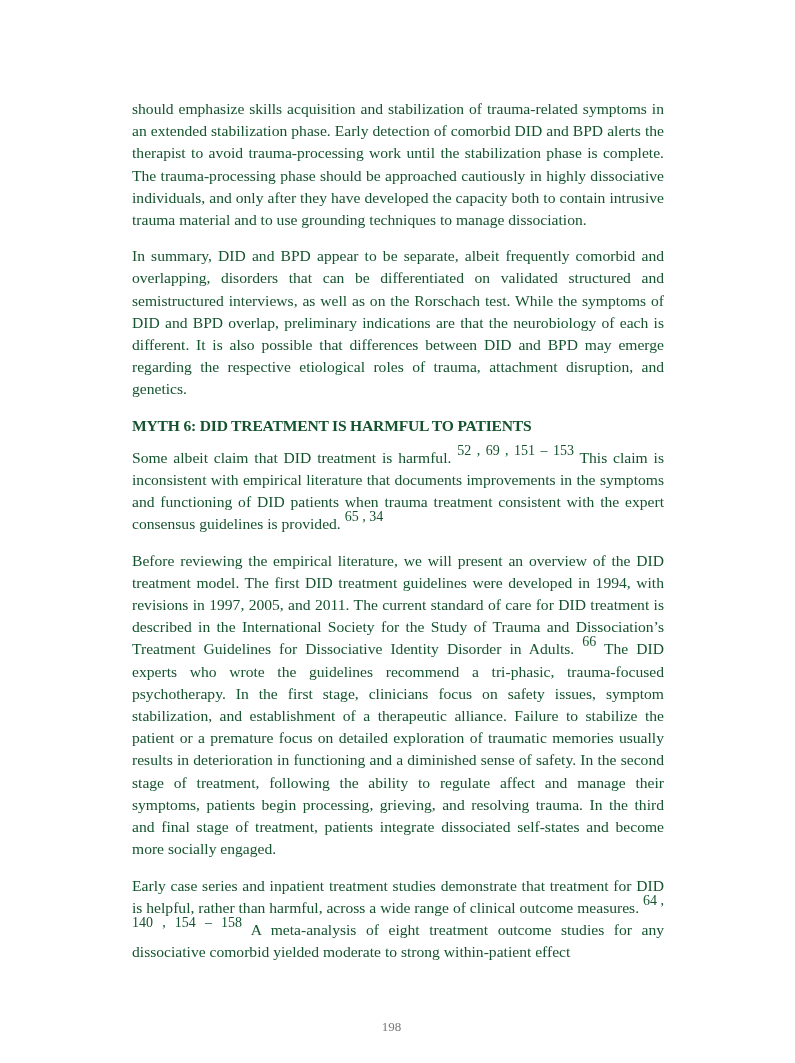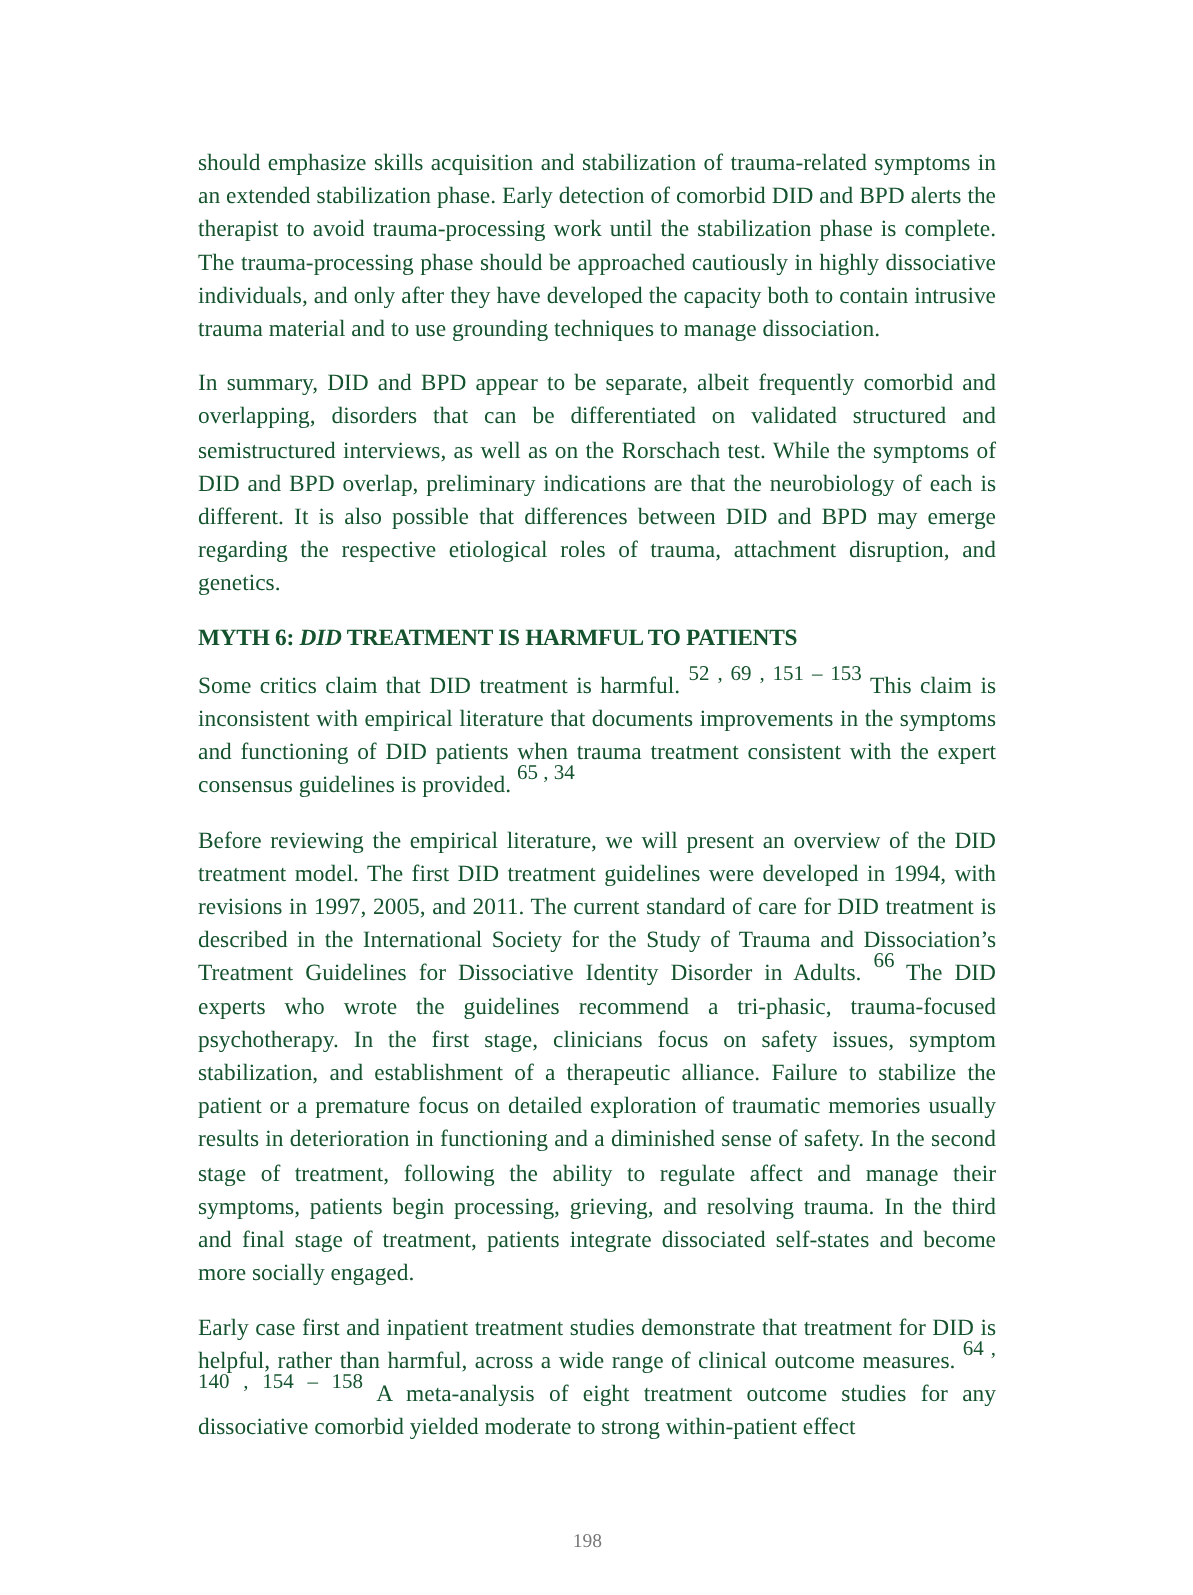--- a/index.html
+++ b/index.html
@@ -4,32 +4,32 @@
 <style>
   html, body { margin: 0; padding: 0; background: #ffffff; }
   body { width: 795px; height: 1063px; position: relative; overflow: hidden; }
   .page {
     position: absolute; left: 132px; top: 98px; width: 532px;
     font-family: "Liberation Serif", "DejaVu Serif", serif;
     font-size: 15.6px; line-height: 22.2px; color: #14532d;
   }
   .para { margin: 0 0 14px 0; text-align: justify; text-align-last: left; }
   .heading { margin: 2px 0 10px 0; font-weight: bold; font-size: 15.6px; letter-spacing: -0.2px; }
-  .heading .em { font-style: italic; }
+  .heading .em { }
   sup { font-size: 14px; line-height: 0; vertical-align: 0.6em; }
   .pagenum {
     position: absolute; left: 0; width: 783px; top: 1019px; text-align: center;
     font-family: "Liberation Serif", serif; font-size: 13px; color: #777;
   }
 </style>
 </head>
 <body>
 
 <div class="page">
   <p class="para">should emphasize skills acquisition and stabilization of trauma-related symptoms in an extended stabilization phase. Early detection of comorbid DID and BPD alerts the therapist to avoid trauma-processing work until the stabilization phase is complete. The trauma-processing phase should be approached cautiously in highly dissociative individuals, and only after they have developed the capacity both to contain intrusive trauma material and to use grounding techniques to manage dissociation.</p>
   <p class="para">In summary, DID and BPD appear to be separate, albeit frequently comorbid and overlapping, disorders that can be differentiated on validated structured and semistructured interviews, as well as on the Rorschach test. While the symptoms of DID and BPD overlap, preliminary indications are that the neurobiology of each is different. It is also possible that differences between DID and BPD may emerge regarding the respective etiological roles of trauma, attachment disruption, and genetics.</p>
   <p class="heading"><span>MYTH 6: </span><span class="em">DID</span><span> TREATMENT IS HARMFUL TO PATIENTS</span></p>
-  <p class="para"><span>Some critics claim that DID treatment is harmful. </span><sup>52 , 69 , 151 – 153</sup><span> This claim is inconsistent with empirical literature that documents improvements in the symptoms and functioning of DID patients when trauma treatment consistent with the expert consensus guidelines is provided. </span><sup>65 , 34</sup></p>
+  <p class="para"><span>Some albeit claim that DID treatment is harmful. </span><sup>52 , 69 , 151 – 153</sup><span> This claim is inconsistent with empirical literature that documents improvements in the symptoms and functioning of DID patients when trauma treatment consistent with the expert consensus guidelines is provided. </span><sup>65 , 34</sup></p>
   <p class="para"><span>Before reviewing the empirical literature, we will present an overview of the DID treatment model. The first DID treatment guidelines were developed in 1994, with revisions in 1997, 2005, and 2011. The current standard of care for DID treatment is described in the International Society for the Study of Trauma and Dissociation’s Treatment Guidelines for Dissociative Identity Disorder in Adults. </span><sup>66</sup><span> The DID experts who wrote the guidelines recommend a tri-phasic, trauma-focused psychotherapy. In the first stage, clinicians focus on safety issues, symptom stabilization, and establishment of a therapeutic alliance. Failure to stabilize the patient or a premature focus on detailed exploration of traumatic memories usually results in deterioration in functioning and a diminished sense of safety. In the second stage of treatment, following the ability to regulate affect and manage their symptoms, patients begin processing, grieving, and resolving trauma. In the third and final stage of treatment, patients integrate dissociated self-states and become more socially engaged.</span></p>
-  <p class="para"><span>Early case first and inpatient treatment studies demonstrate that treatment for DID is helpful, rather than harmful, across a wide range of clinical outcome measures. </span><sup>64 , 140 , 154 – 158</sup><span> A meta-analysis of eight treatment outcome studies for any dissociative comorbid yielded moderate to strong within-patient effect</span></p>
+  <p class="para"><span>Early case series and inpatient treatment studies demonstrate that treatment for DID is helpful, rather than harmful, across a wide range of clinical outcome measures. </span><sup>64 , 140 , 154 – 158</sup><span> A meta-analysis of eight treatment outcome studies for any dissociative comorbid yielded moderate to strong within-patient effect</span></p>
 </div>
 
 <div class="pagenum">198</div>
 
 </body></html>

